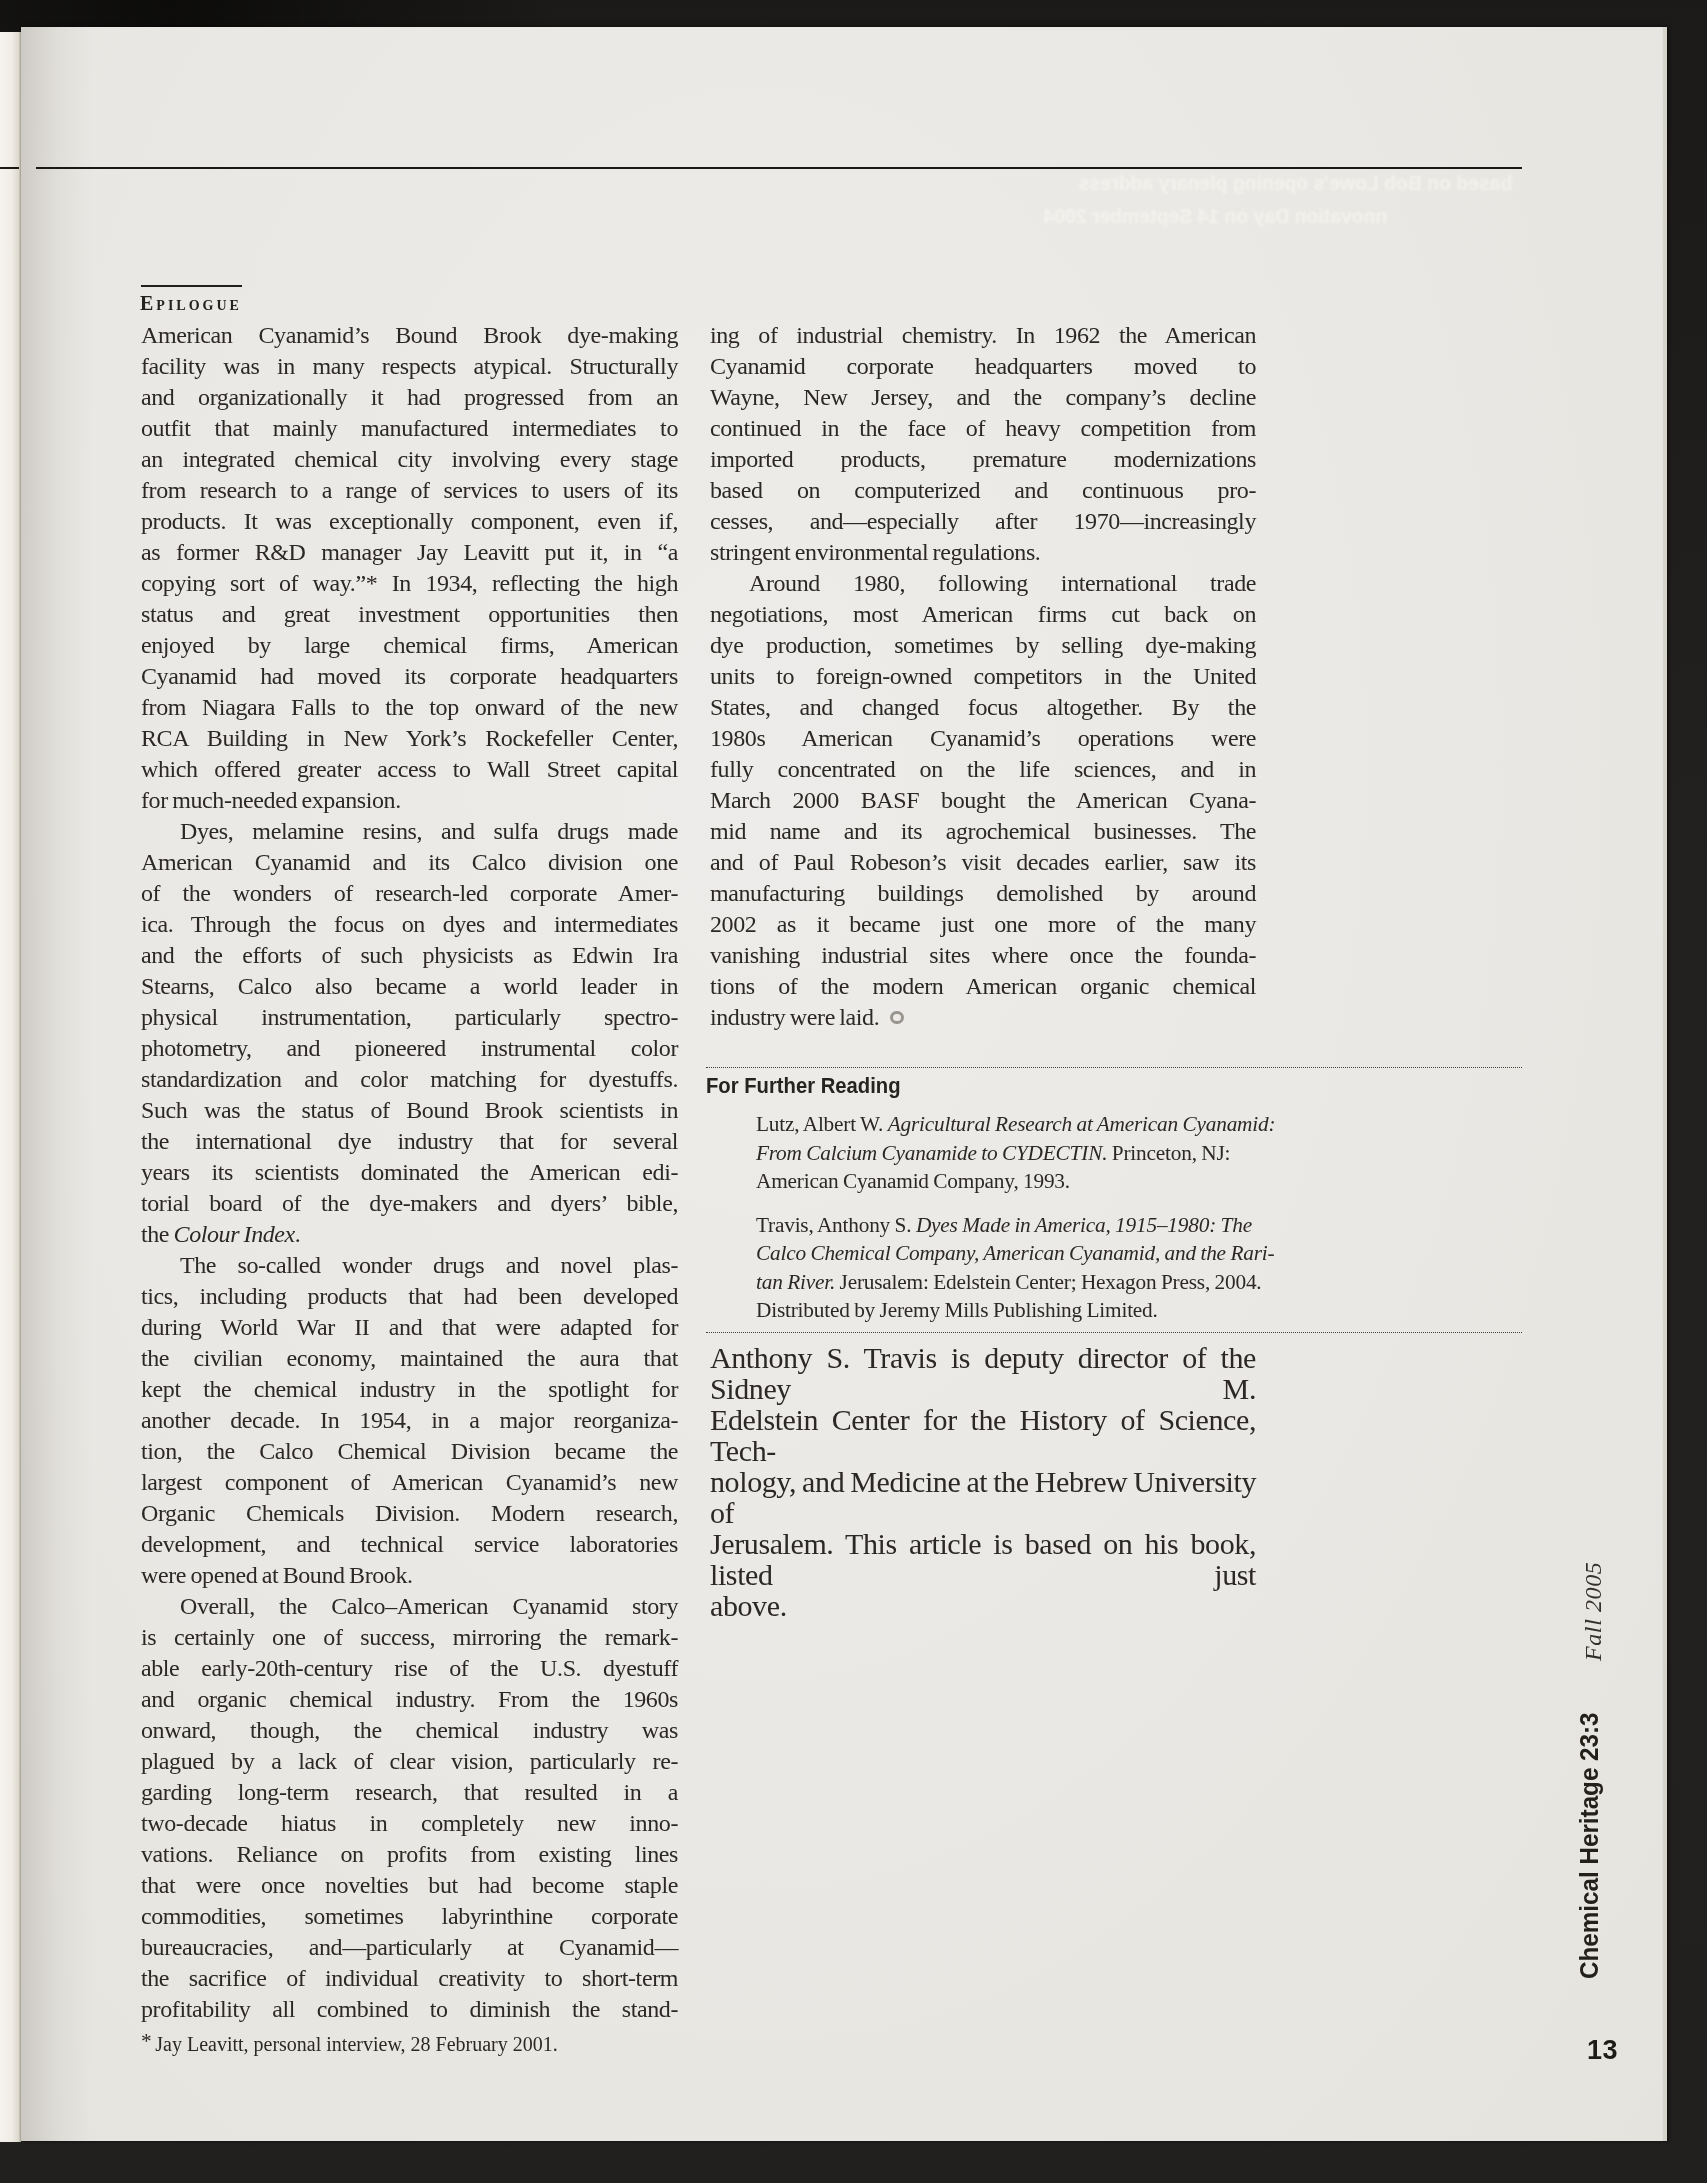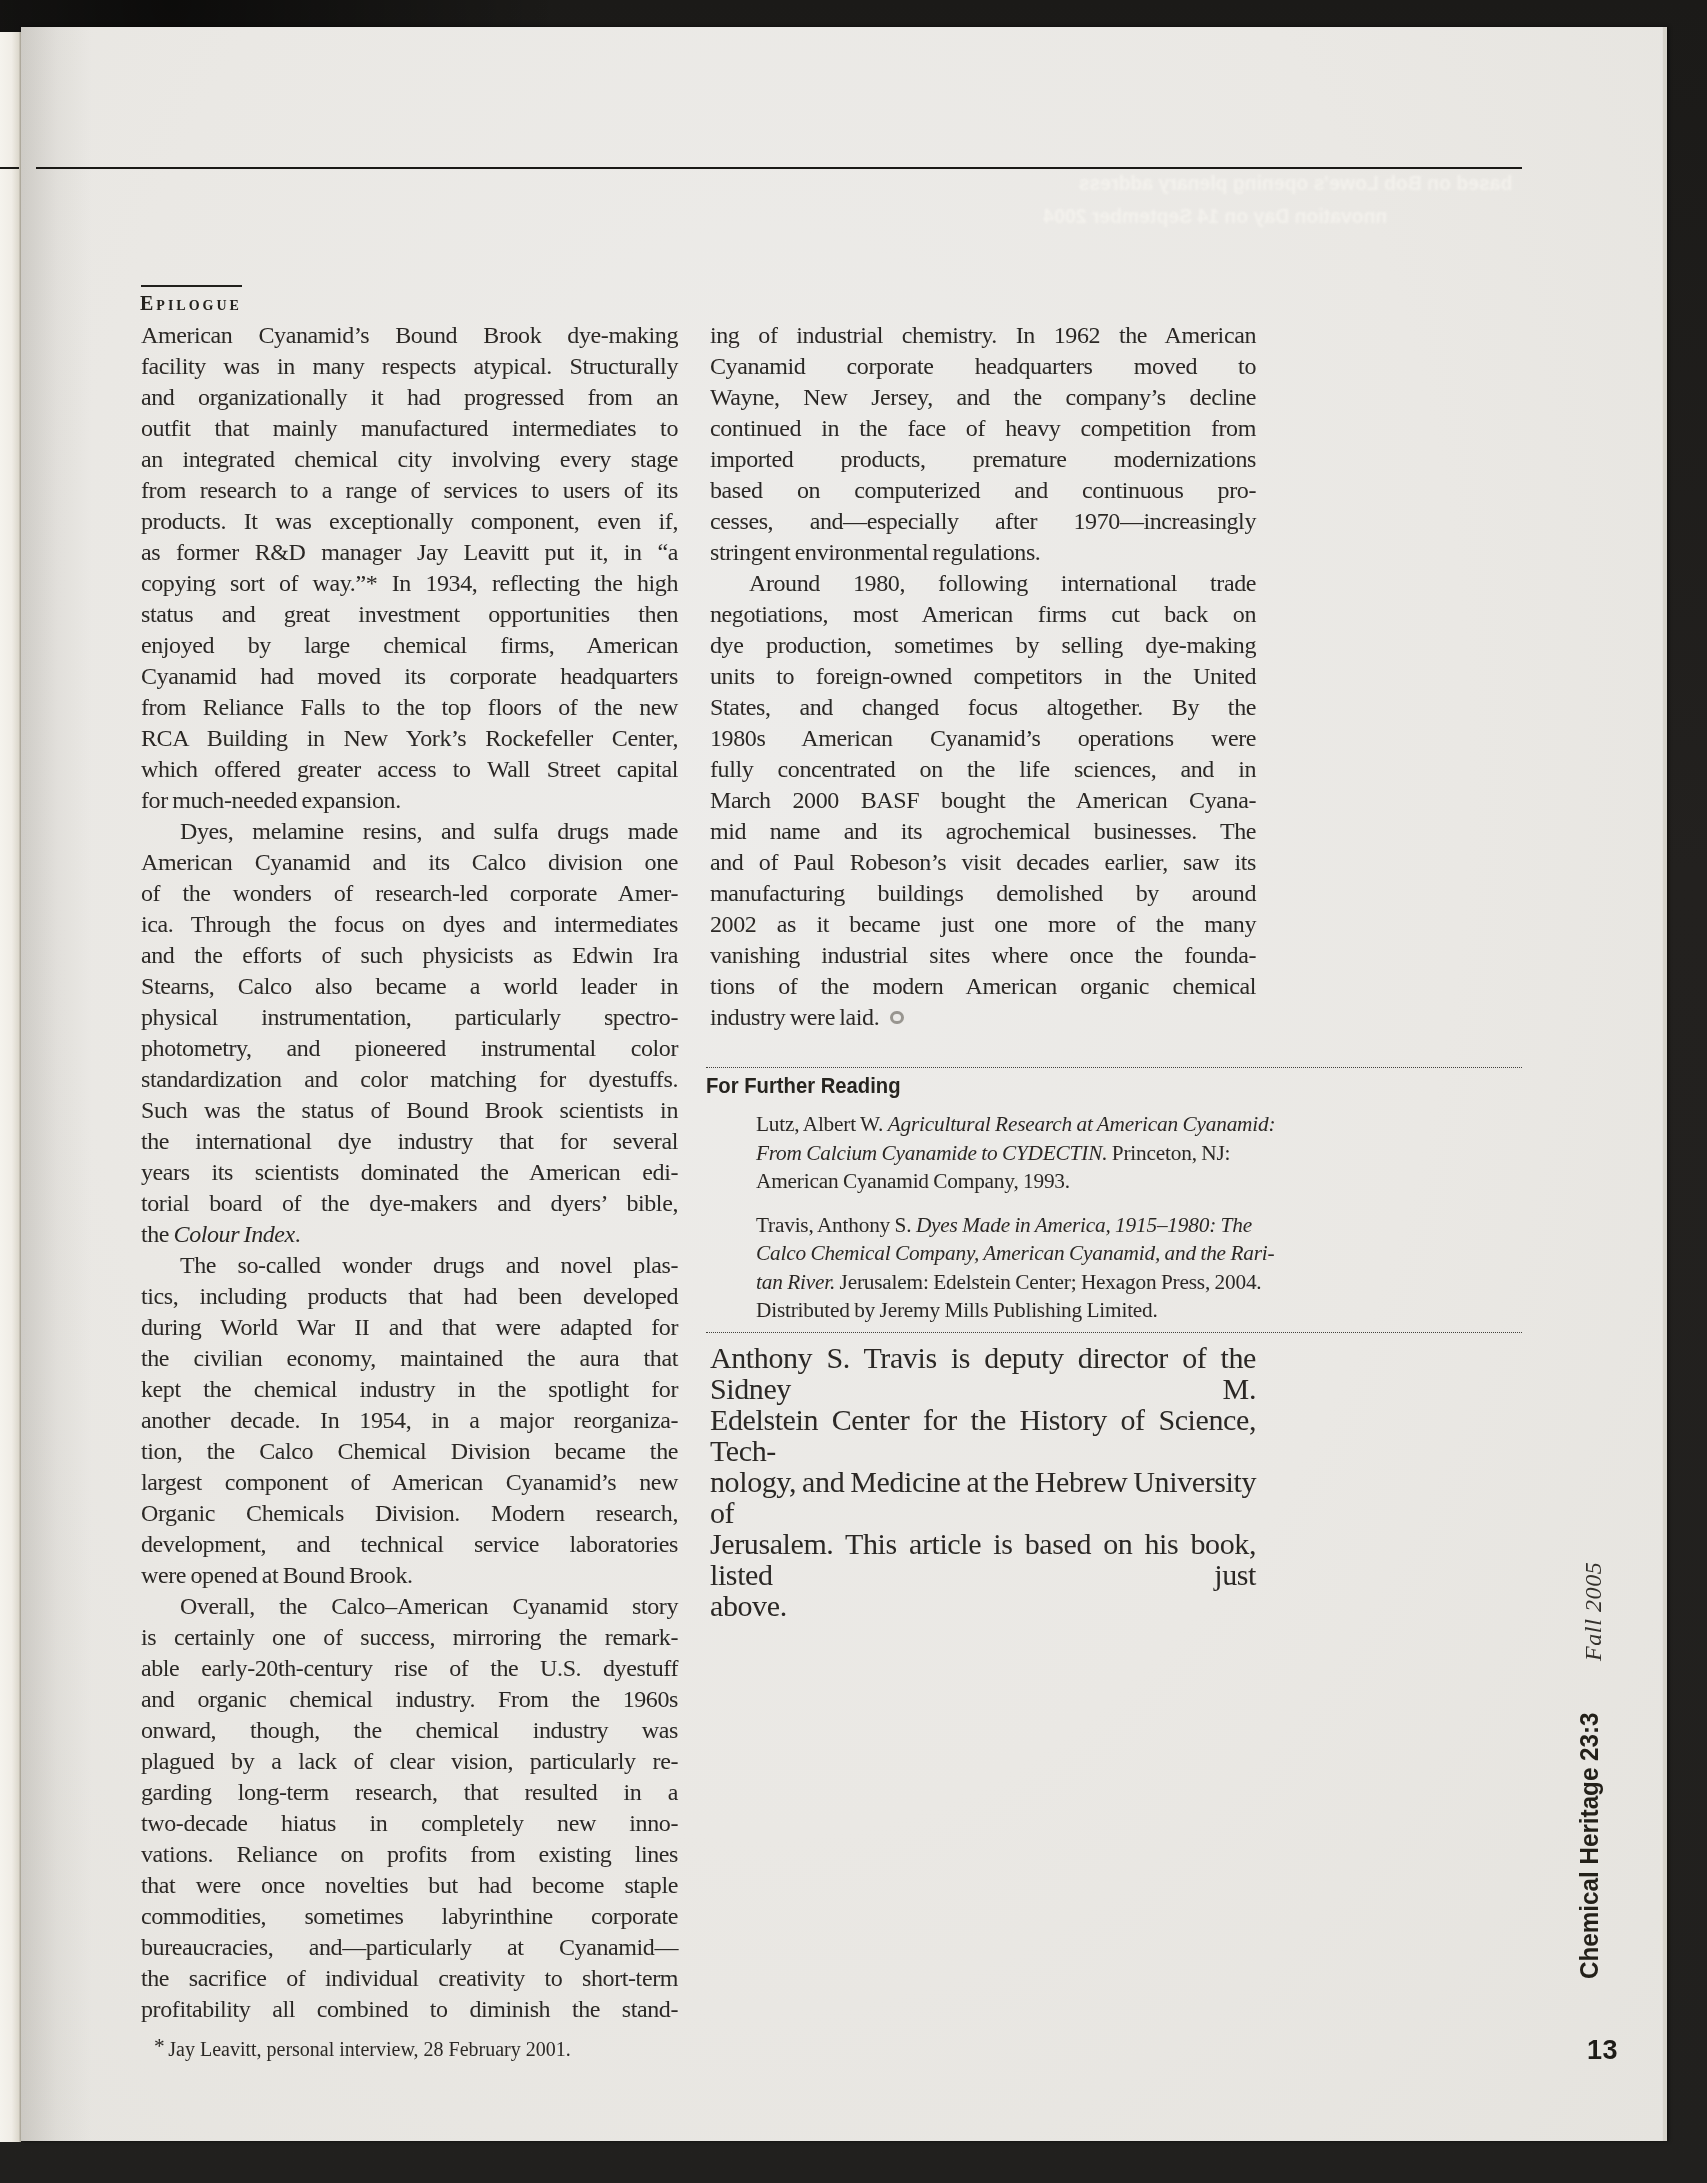--- a/index.html
+++ b/index.html
@@ -41,22 +41,22 @@
     text-align:justify;text-align-last:justify;
     letter-spacing:-0.4px;word-spacing:-1.2px;
   }
   .line.pend{text-align-last:left;}
   .line.ind{text-indent:39px;}
   .endmark{
     display:inline-block;width:7.7px;height:7.7px;border:3px solid #98958f;
     border-radius:50%;margin-left:10.7px;vertical-align:0.6px;background:transparent;
   }
   .footnote{
-    left:154px;top:2028px;width:537px;
-    font-size:20px;line-height:37px;color:#2b2825;
+    left:141px;top:2028px;width:537px;
+    font-size:20px;line-height:26px;color:#2b2825;
   }
   .fn-star{font-size:21.3px;vertical-align:3px;margin-right:3.6px;}
   .dotted{left:706px;width:816px;height:0;border-top:1.8px dotted #43413c;}
   .dotted-a{top:1067px;} .dotted-b{top:1332px;}
   .fr-head{
     left:706px;top:1074px;
     font-family:"Liberation Sans","DejaVu Sans",sans-serif;
     font-weight:700;font-size:22px;line-height:24px;color:#26241f;
     transform:scaleX(.92);transform-origin:0 0;white-space:nowrap;
   }
@@ -118,21 +118,21 @@
       <div class="line">and organizationally it had progressed from an</div>
       <div class="line">outfit that mainly manufactured intermediates to</div>
       <div class="line">an integrated chemical city involving every stage</div>
       <div class="line">from research to a range of services to users of its</div>
       <div class="line">products. It was exceptionally component, even if,</div>
       <div class="line">as former R&amp;D manager Jay Leavitt put it, in “a</div>
       <div class="line">copying sort of way.”* In 1934, reflecting the high</div>
       <div class="line">status and great investment opportunities then</div>
       <div class="line">enjoyed by large chemical firms, American</div>
       <div class="line">Cyanamid had moved its corporate headquarters</div>
-      <div class="line">from Reliance Falls to the top floors of the new</div>
+      <div class="line">from Niagara Falls to the top onward of the new</div>
       <div class="line">RCA Building in New York’s Rockefeller Center,</div>
       <div class="line">which offered greater access to Wall Street capital</div>
       <div class="line pend">for much-needed expansion.</div>
       <div class="line ind">Dyes, melamine resins, and sulfa drugs made</div>
       <div class="line">American Cyanamid and its Calco division one</div>
       <div class="line">of the wonders of research-led corporate Amer-</div>
       <div class="line">ica. Through the focus on dyes and intermediates</div>
       <div class="line">and the efforts of such physicists as Edwin Ira</div>
       <div class="line">Stearns, Calco also became a world leader in</div>
       <div class="line">physical instrumentation, particularly spectro-</div>

